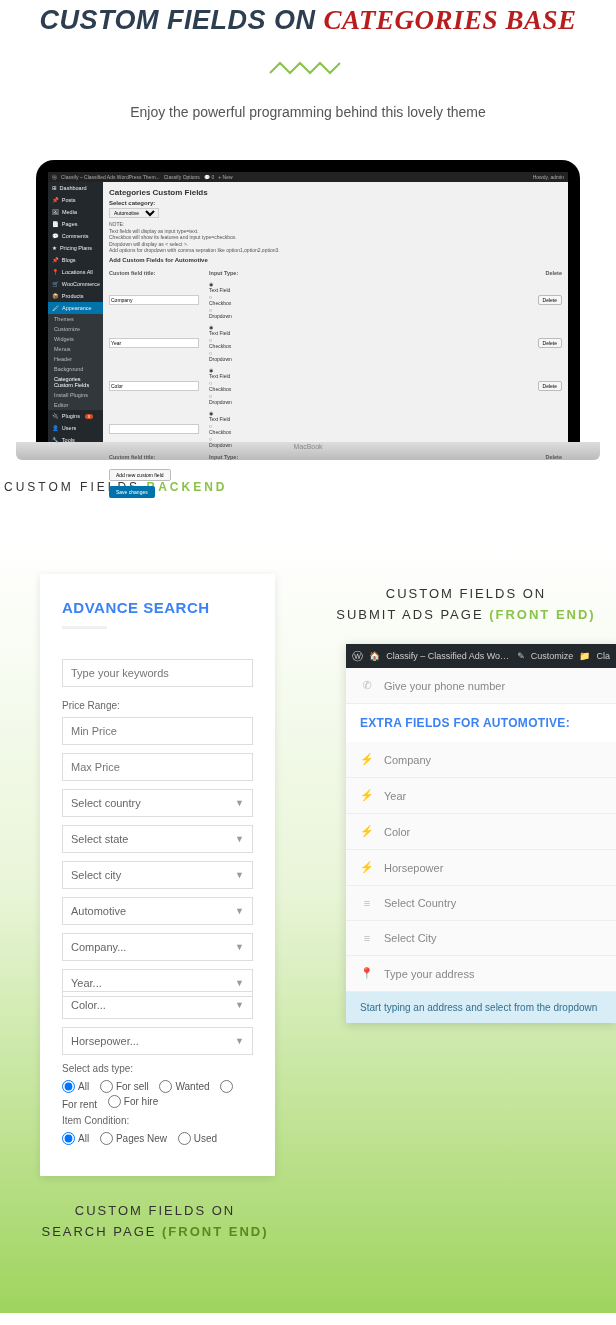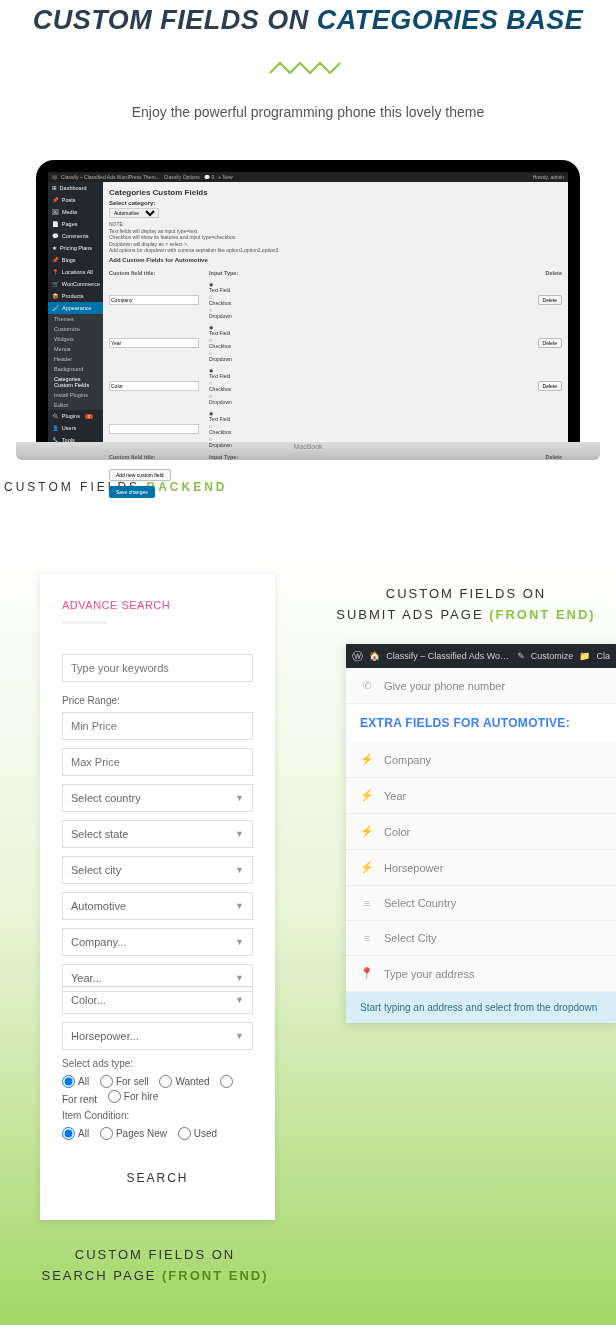--- a/index.html
+++ b/index.html
@@ -1,21 +1,21 @@
 <!DOCTYPE html>
 <html><head>
 <meta charset="utf-8">
 <style>
 * { box-sizing: border-box; margin: 0; padding: 0; }
 body { font-family: Arial, sans-serif; background: #fff; width: 616px; }
 
 .hero { text-align: center; padding: 0 20px 40px; }
 .hero-title { font-family: Impact, 'Arial Black', sans-serif; font-weight: 900; font-style: italic; font-size: 27px; letter-spacing: 0.5px; margin-top: 5px; }
 .hero-title .dark { color: #2c3e50; }
-.hero-title .green { color: #0c4a6e; }
+.hero-title .green { color: #b91c1c; font-family: Liberation Serif, serif; }
 .zigzag { margin: 25px auto; width: 80px; }
 .zigzag svg { stroke: #8bc34a; stroke-width: 2; fill: none; }
 .hero-sub { color: #555; font-size: 14px; }
 
 .laptop-section { padding: 0 6px; }
 .laptop { background: #000; border-radius: 18px 18px 0 0; padding: 12px 12px 0; margin: 0 30px; }
 .laptop-screen { background: #f1f1f1; height: 270px; position: relative; display: flex; font-size: 6px; }
 .laptop-foot { background: linear-gradient(#ddd,#bbb); height: 18px; border-radius: 0 0 6px 6px; margin: 0 10px; text-align:center; font-size:7px; color:#888; line-height:10px; }
 .laptop-topbar{position:absolute;top:0;left:0;right:0;height:10px;background:#222;display:flex;align-items:center;color:#aaa;font-size:5px;padding:0 4px;gap:4px;}
 .laptop-topbar .spacer{flex:1;}
@@ -42,21 +42,21 @@
 .wp-addbtn{font-size:5px;border:1px solid #bbb;background:#f7f7f7;padding:2px 6px;margin-top:6px;border-radius:2px;}
 .wp-savebtn{font-size:5px;background:#0073aa;color:#fff;border:none;padding:3px 7px;margin-top:5px;border-radius:2px;}
 
 .cap1{text-align:left;margin:20px 4px 50px;font-size:12px;letter-spacing:3px;}
 .cap1 .dark{color:#333;}
 .cap1 .green{color:#8bc34a;font-weight:bold;}
 
 .lower{background:linear-gradient(to bottom,#fff 0,#e9f5d8 45%,#9fd45e 100%);padding:30px 0 70px;position:relative;min-height:760px;}
 
 .search-card{background:#fff;width:235px;margin-left:40px;padding:25px 22px;box-shadow:0 2px 8px rgba(0,0,0,.1);}
-.search-card h3{font-size:11px;font-weight:normal;color:#ec4899;letter-spacing:0.5px;}
+.search-card h3{font-size:15px;font-weight:bold;color:#3b82f6;letter-spacing:0.5px;}
 .search-card .underline{width:45px;height:3px;background:#f0f0f0;margin:10px 0 30px;}
 .search-card input[type=text]{width:100%;border:1px solid #ddd;padding:7px 8px;font-size:11px;color:#888;margin-bottom:8px;}
 .search-card .lbl{font-size:10px;color:#666;margin:5px 0 6px;}
 .search-card .sel{width:100%;border:1px solid #ddd;padding:7px 8px;font-size:11px;color:#666;margin-bottom:8px;display:flex;justify-content:space-between;align-items:center;cursor:pointer;}
 .search-card .sel .arr{color:#999;font-size:9px;}
 .search-card .radios{font-size:10px;color:#555;margin:4px 0;}
 .search-card .radios label{margin-right:8px;display:inline-flex;align-items:center;gap:3px;}
 .search-card .radios input{margin:0;}
 .search-card .search-btn{width:100%;border:none;background:none;font-size:12px;letter-spacing:2px;padding:10px;margin-top:15px;color:#333;}
 
@@ -83,21 +83,21 @@
 
 <div class="hero">
   <div class="hero-title">
     <span class="dark">CUSTOM FIELDS ON </span><span class="green">CATEGORIES BASE</span>
   </div>
   <div class="zigzag">
     <svg width="80" height="14">
         <polyline points="2,12 12,2 22,12 32,2 42,12 52,2 62,12 72,2"></polyline>
       </svg>
   </div>
-  <div class="hero-sub">Enjoy the powerful programming phone this lovely theme</div>
+  <div class="hero-sub">Enjoy the powerful programming behind this lovely theme</div>
 </div>
 
 <div class="laptop-section">
   <div class="laptop">
     <div class="laptop-screen">
       <div class="laptop-topbar">
         <span>ⓦ</span>
         <span>Classify – Classified Ads WordPress Them...</span>
         <span>Classify Options</span>
         <span>💬 0</span>
@@ -324,21 +324,20 @@
         </label>
       <label>
           <input type="radio" style="">
           <span>Pages New</span>
         </label>
       <label>
           <input type="radio" style="">
           <span>Used</span>
         </label>
     </div>
-    <button class="search-btn">SEARCH</button>
   </div>
 
   <div class="submit-card">
     <div class="submit-top">
       <span class="wlogo">ⓦ</span>
       <span>🏠</span>
       <span class="ttl">Classify – Classified Ads WordPress Them...</span>
       <span>✎</span>
       <span>Customize</span>
       <span>📁</span>

